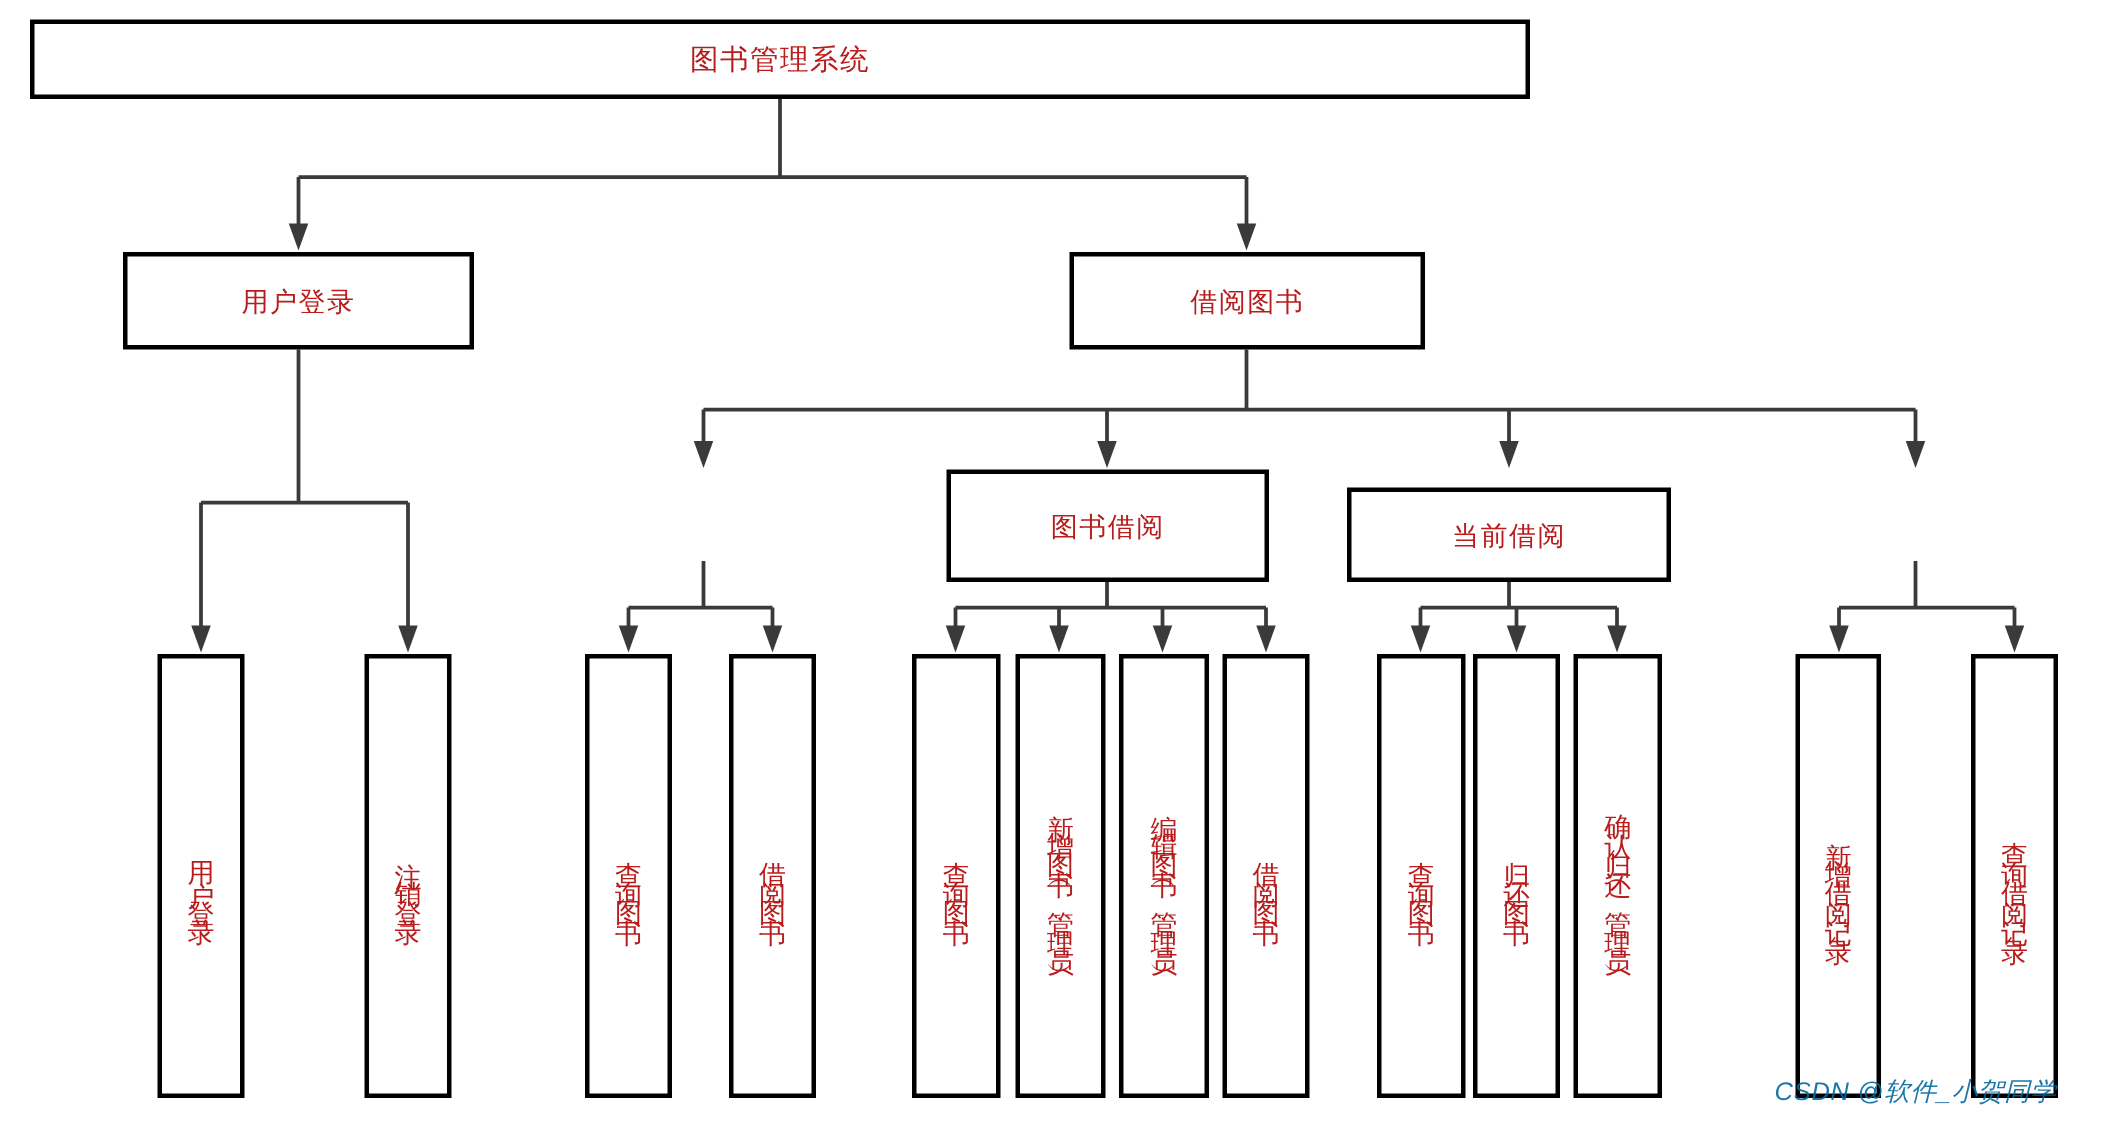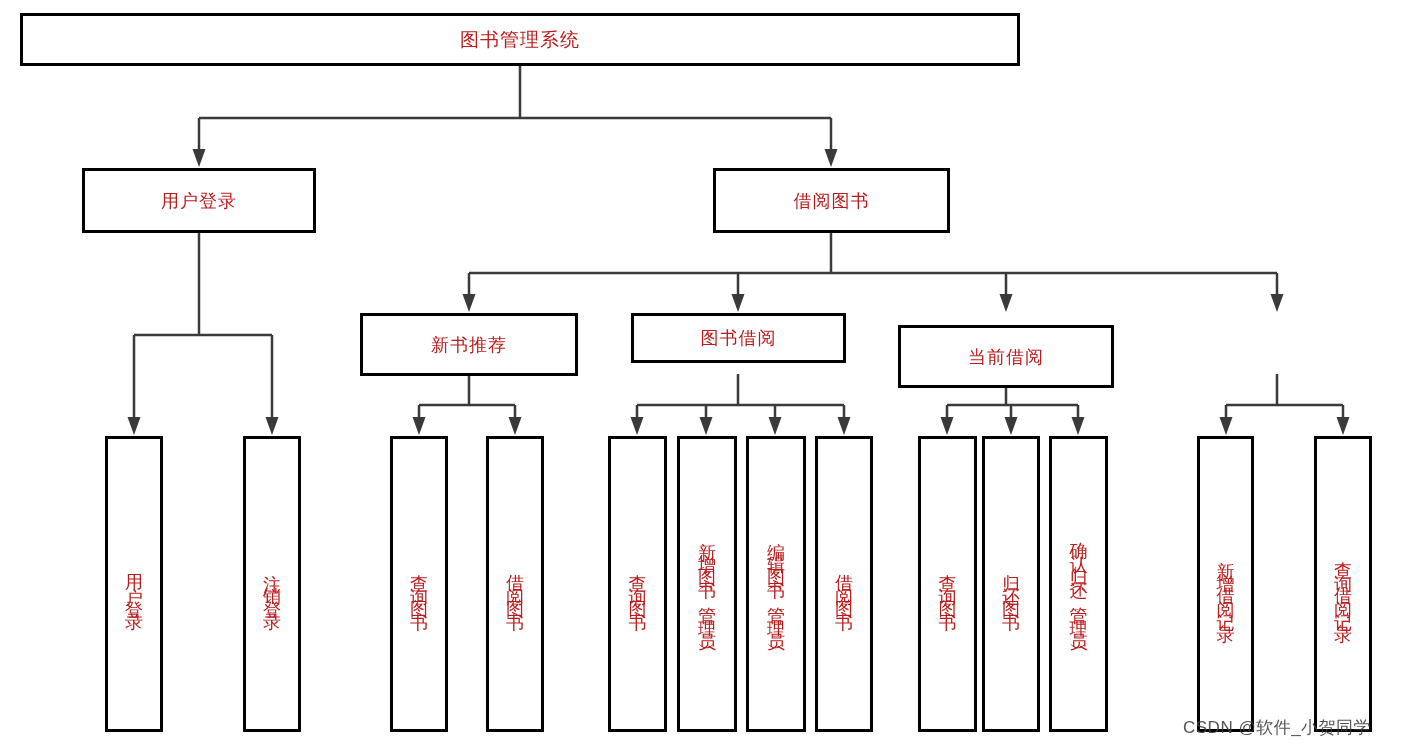--- a/index.html
+++ b/index.html
@@ -38,24 +38,25 @@
     letter-spacing: 13px;
     line-height: 1;
     padding-top: 4px;
   }
   .watermark {
     position: absolute;
     left: 1183px;
     top: 716px;
     z-index: 5;
     font-size: 17px;
-    color: #404040;
+    color: #0369a1;
     letter-spacing: 0.5px;
     white-space: nowrap;
     opacity: 0.9;
+    font-style: italic;
   }
 </style>
 </head>
 <body>
 
 <div id="canvas">
 
   <svg id="connectors" viewBox="0 0 1405 747" xmlns="http://www.w3.org/2000/svg">
     <g stroke="#3a3a3a" stroke-width="2.5" fill="none">
 
@@ -94,22 +95,21 @@
       <polygon points="1219.5,417 1232.5,417 1226,435"></polygon>
       <polygon points="1336.5,417 1349.5,417 1343,435"></polygon>
     </g>
   </svg>
 
   <div class="node root" style="left:20px; top:13px; width:1000px; height:53px;">图书管理系统</div>
 
   <div class="node" style="left:82px; top:168px; width:234px; height:65px;">用户登录</div>
   <div class="node" style="left:713px; top:168px; width:237px; height:65px;">借阅图书</div>
 
-  <div class="node" style="left:360px; top:313px; width:218px; height:63px;">新书推荐</div>
-  <div class="node" style="left:631px; top:313px; width:215px; height:50px;">图书借阅</div>
+  <div class="node" style="left:631px; top:313px; width:215px; height:75px;">图书借阅</div>
   <div class="node" style="left:898px; top:313px; width:216px; height:63px;margin-top:12px;">当前借阅</div>
 
   <div class="node v" style="left:105px; top:436px; width:58px; height:296px;">用户登录</div>
   <div class="node v" style="left:243px; top:436px; width:58px; height:296px;">注销登录</div>
 
   <div class="node v" style="left:390px; top:436px; width:58px; height:296px;">查询图书</div>
   <div class="node v" style="left:486px; top:436px; width:58px; height:296px;">借阅图书</div>
 
   <div class="node v" style="left:608px; top:436px; width:59px; height:296px;">查询图书</div>
   <div class="node v" style="left:677px; top:436px; width:60px; height:296px;">新增图书（管理员）</div>

